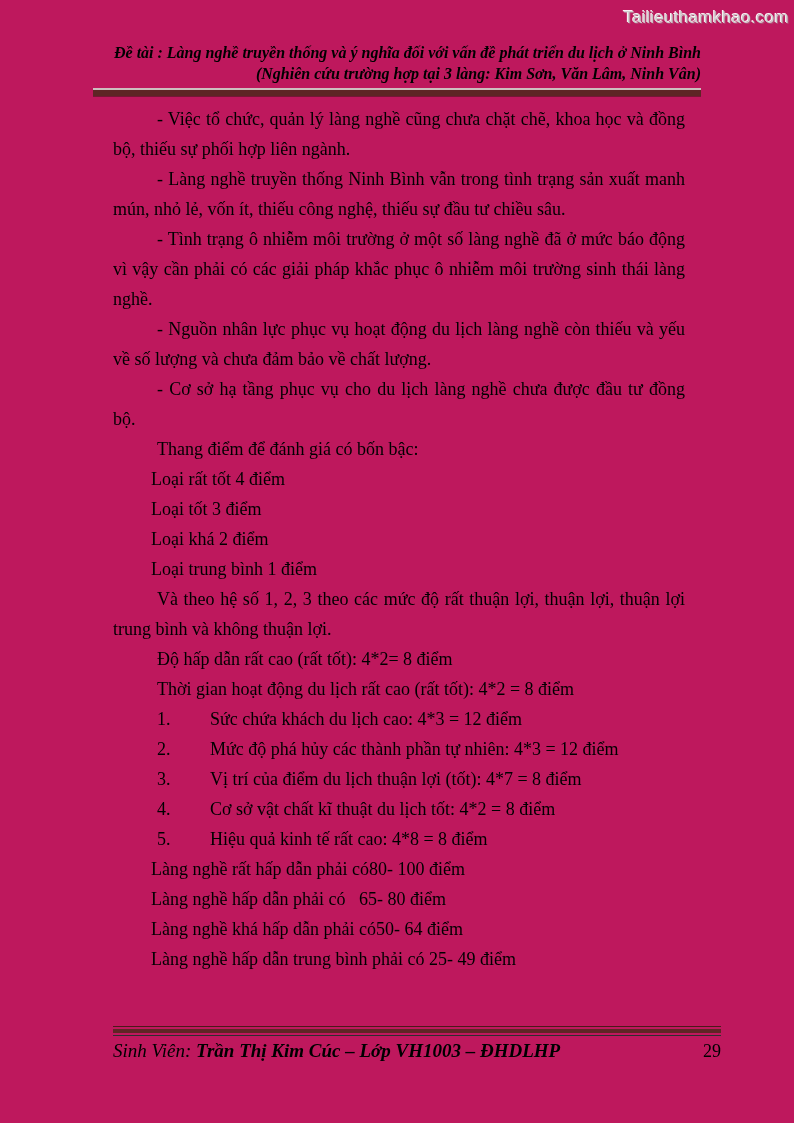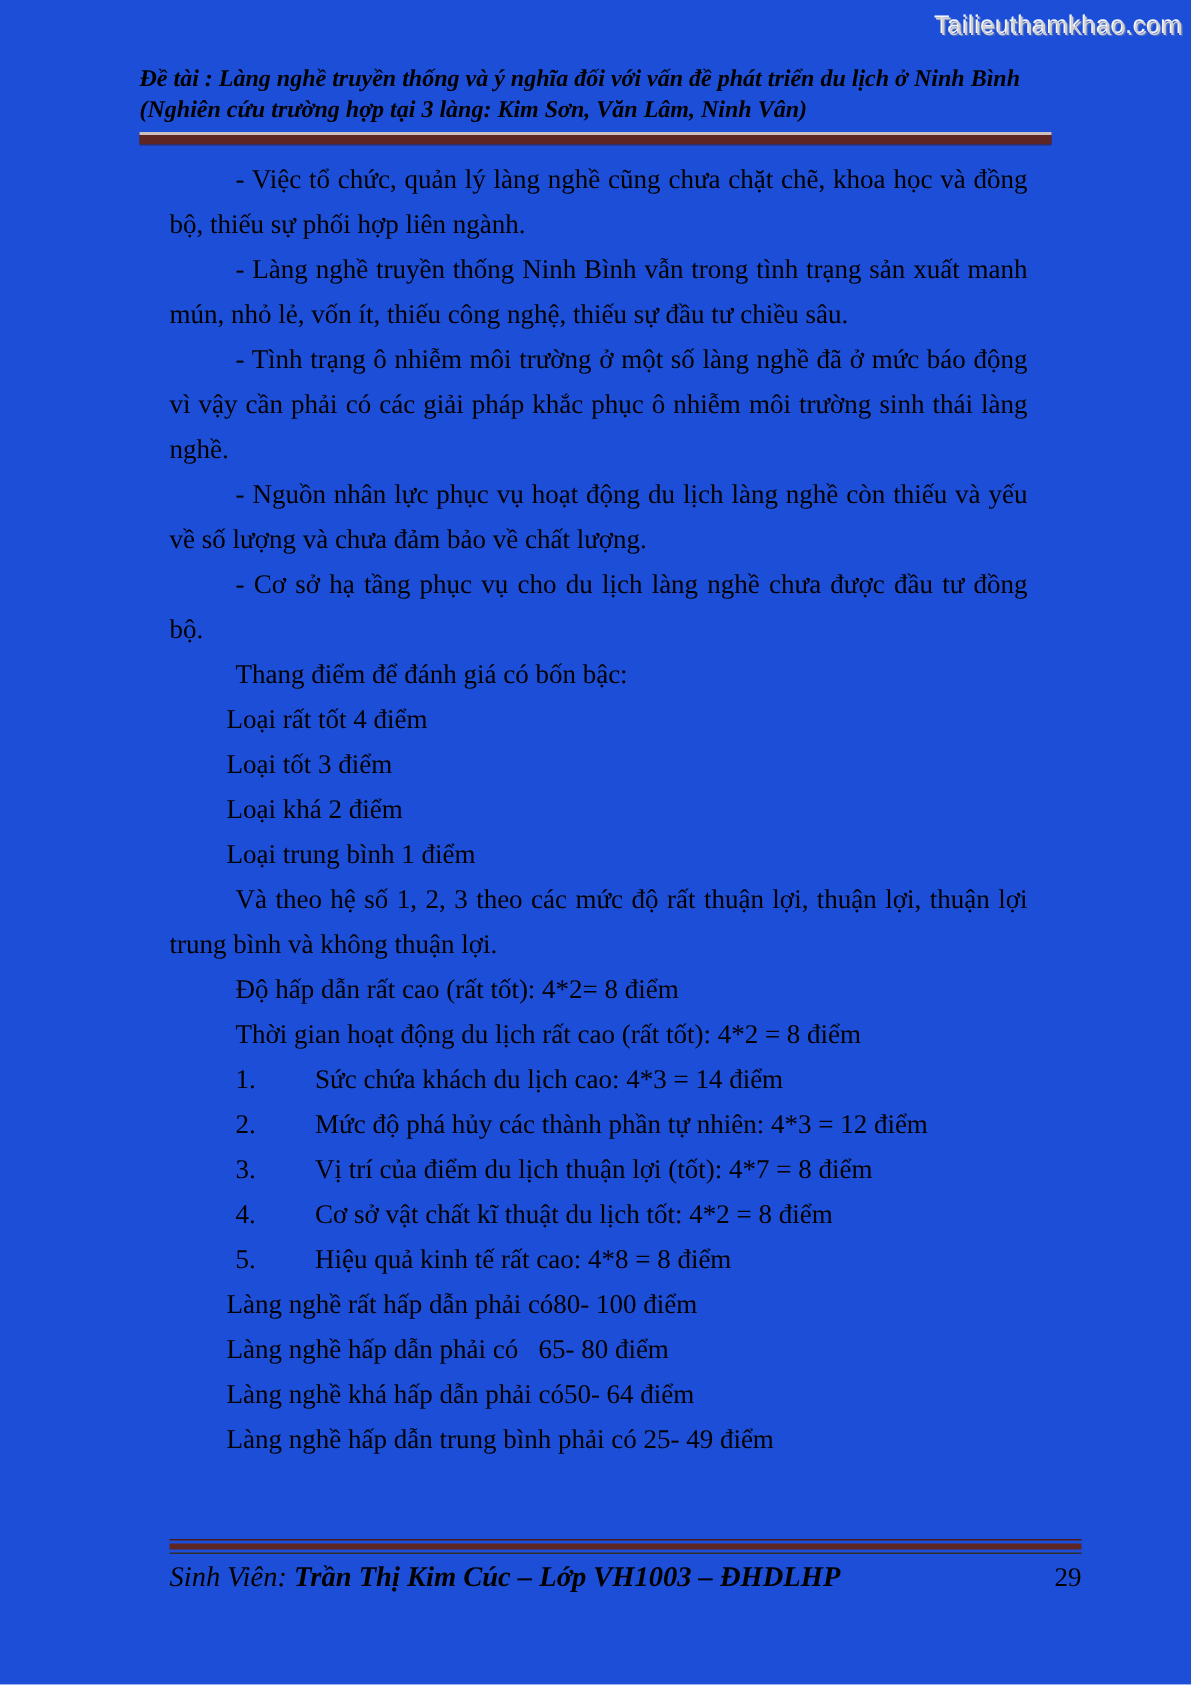--- a/index.html
+++ b/index.html
@@ -1,27 +1,27 @@
 <!DOCTYPE html>
 <html style="--rule_maroon: #5e2525; --watermark_gray: #d0d0d0;"><head>
 <meta charset="utf-8">
 <style>
   html,body { margin:0; padding:0; background:#fff; }
   .page {
-    position:relative; width:794px; height:1123px; background:#1d4ed8;
+    position:relative; width:794px; height:1123px; background:#be185d;
     font-family:"Liberation Serif","DejaVu Serif",serif; color:#000; overflow:hidden;
   }
   .watermark {
     position:absolute; top:8px; right:5px;
     font-family:"Liberation Sans","DejaVu Sans",sans-serif;
     font-size:17px; letter-spacing:.3px;
     color:var(--watermark_gray,#d0d0d0);
     text-shadow:-1px -1px 0 rgba(255,255,255,.95), 1px 1px 0 rgba(160,160,160,.35);
   }
-  .doc-header { position:absolute; top:42px; left:93px; width:608px; text-align:left; }
+  .doc-header { position:absolute; top:42px; left:93px; width:608px; text-align:right; }
   .doc-title { font-size:16px; line-height:21px; font-weight:bold; font-style:italic; }
   .header-rule {
     margin-top:4px; height:6px;
     background:var(--rule_maroon,#5e2525);
     border-top:2px solid #cdbfbf;
     box-shadow:0 1px 0 rgba(59,22,22,.55);
   }
   .doc-body { position:absolute; top:104px; left:113px; width:572px; font-size:18px; line-height:30px; }
   .doc-body p { margin:0; }
   .para   { text-align:justify; text-indent:44px; }
@@ -90,21 +90,21 @@
 
         <p class="line">Độ hấp dẫn rất cao (rất tốt): 4*2= 8 điểm</p>
 
         <p class="line">Thời gian hoạt động du lịch rất cao (rất tốt): 4*2 = 8 điểm</p>
       </div>
 
     <div>
 
         <p class="num-row">
           <span class="num">1.</span>
-          <span class="txt">Sức chứa khách du lịch cao: 4*3 = 14 điểm</span>
+          <span class="txt">Sức chứa khách du lịch cao: 4*3 = 12 điểm</span>
         </p>
 
         <p class="num-row">
           <span class="num">2.</span>
           <span class="txt">Mức độ phá hủy các thành phần tự nhiên: 4*3 = 12 điểm</span>
         </p>
 
         <p class="num-row">
           <span class="num">3.</span>
           <span class="txt">Vị trí của điểm du lịch thuận lợi (tốt): 4*7 = 8 điểm</span>

